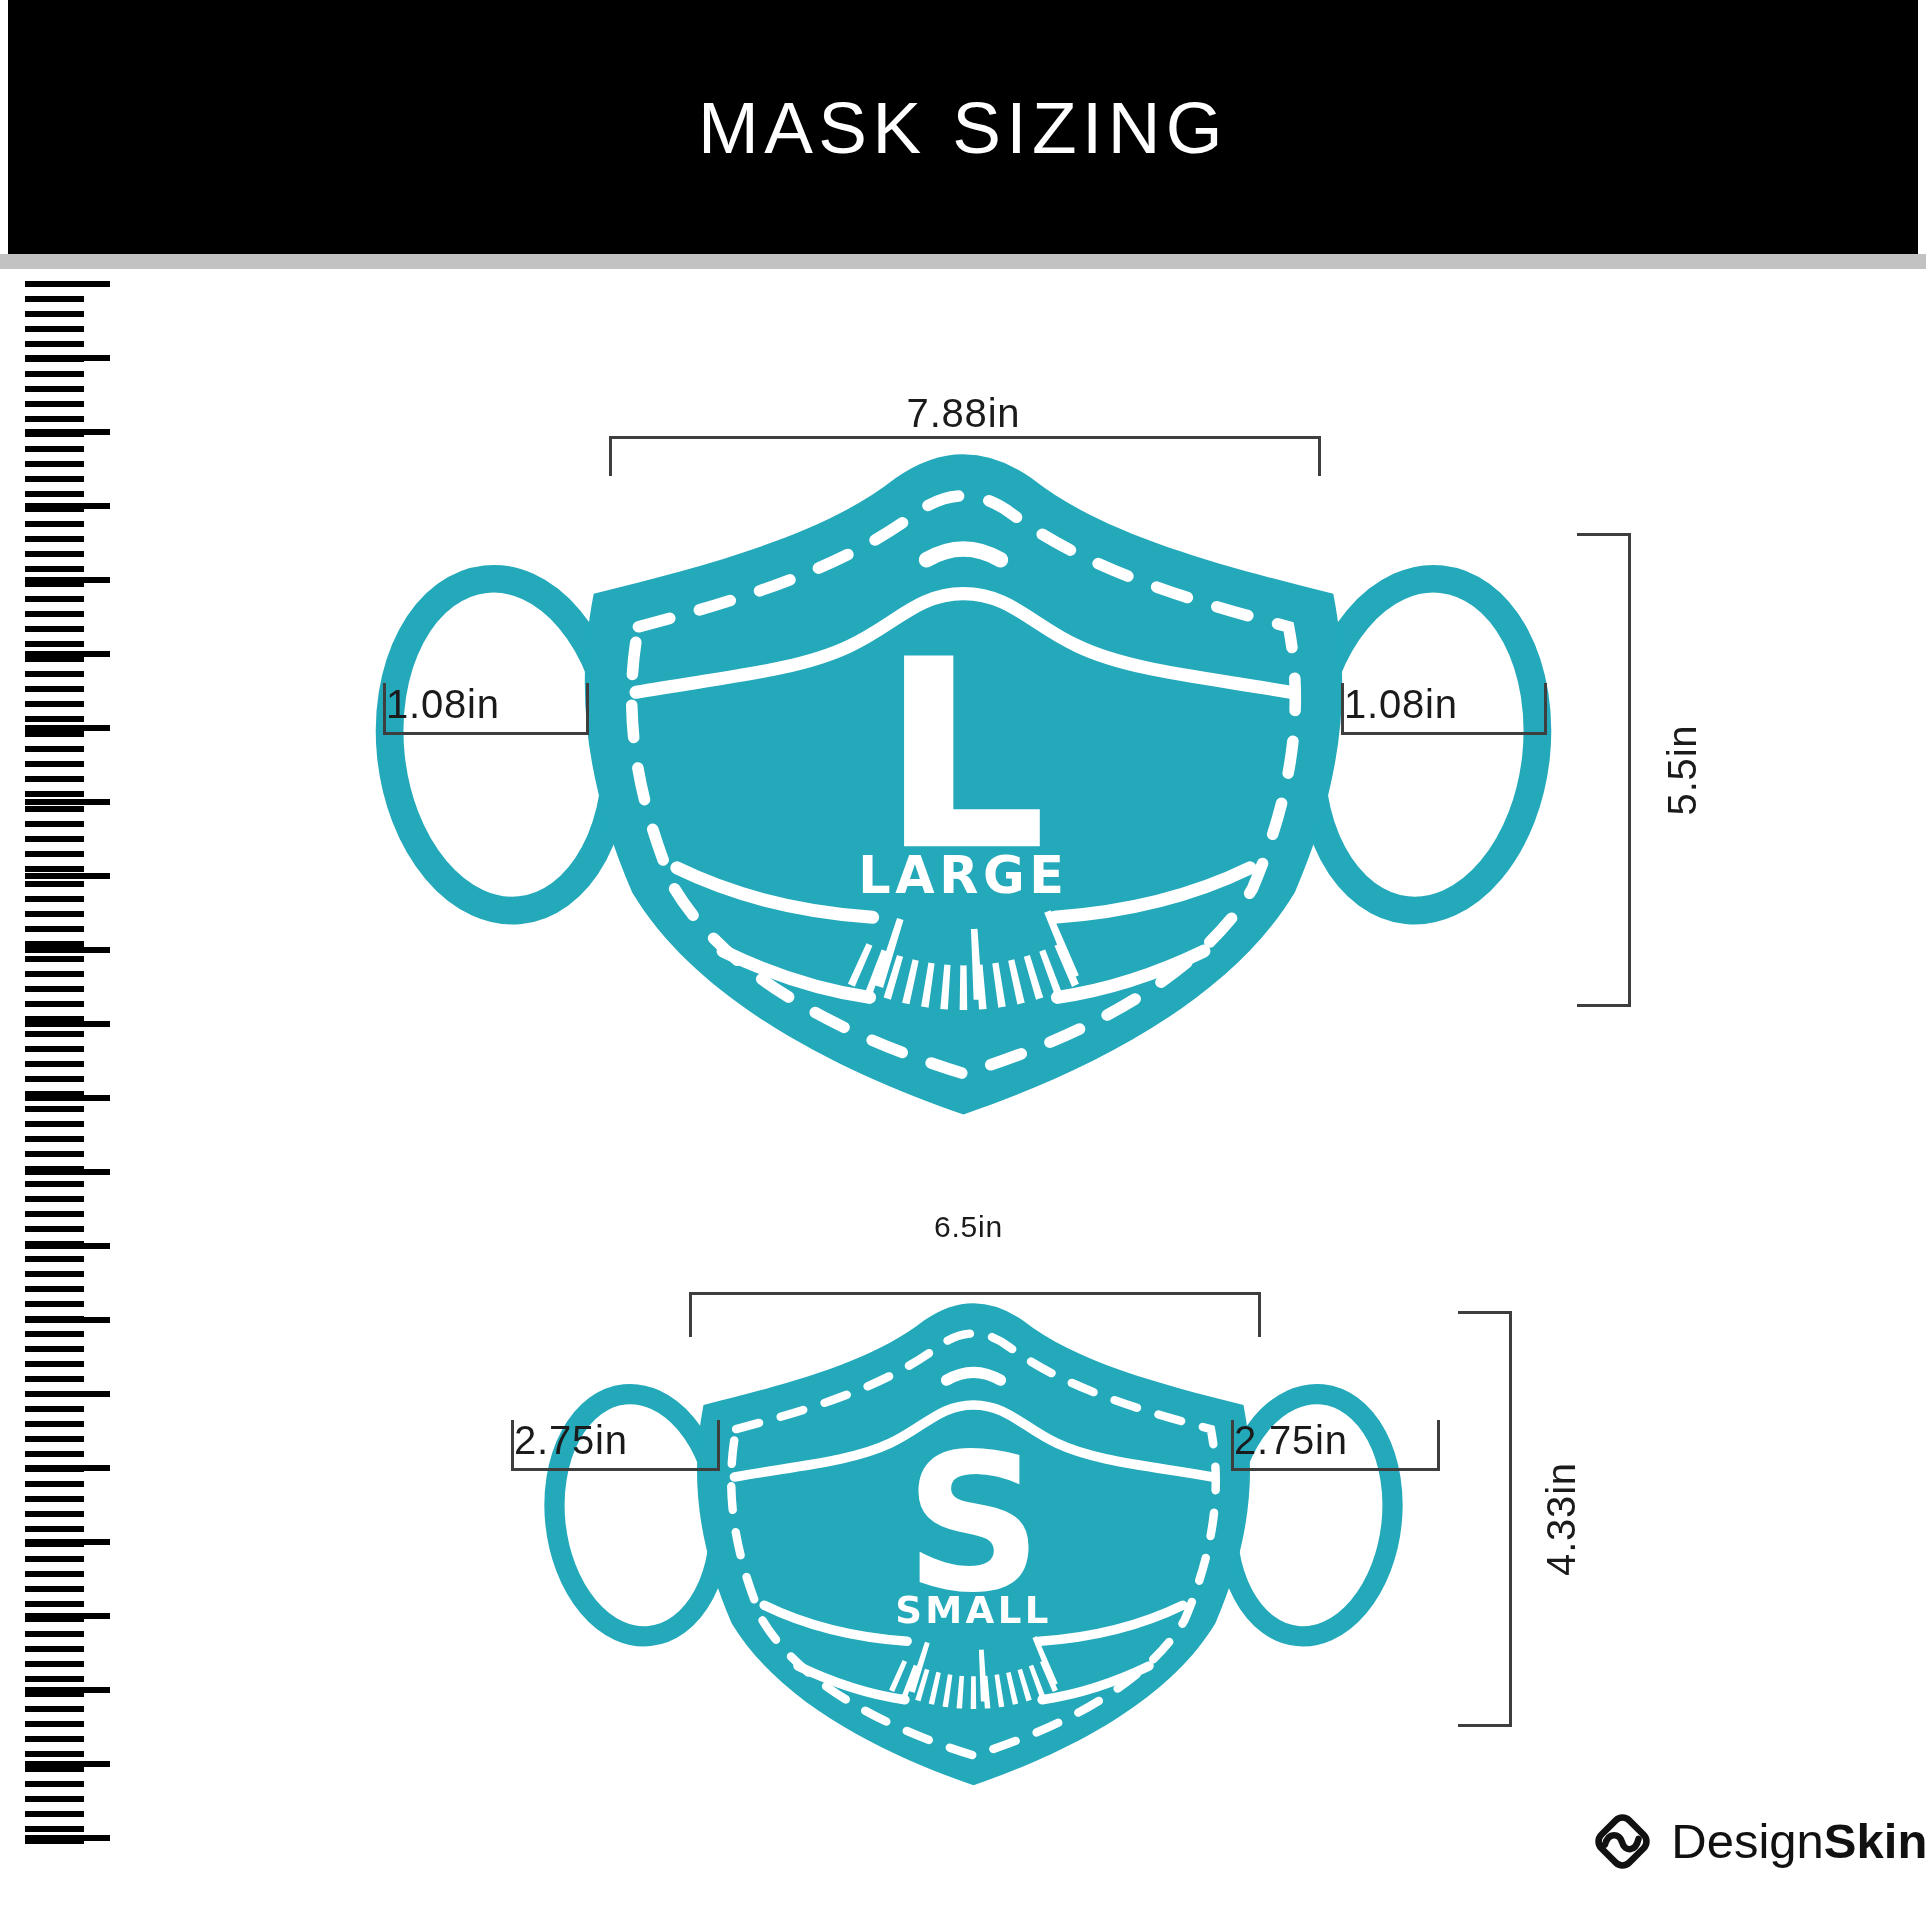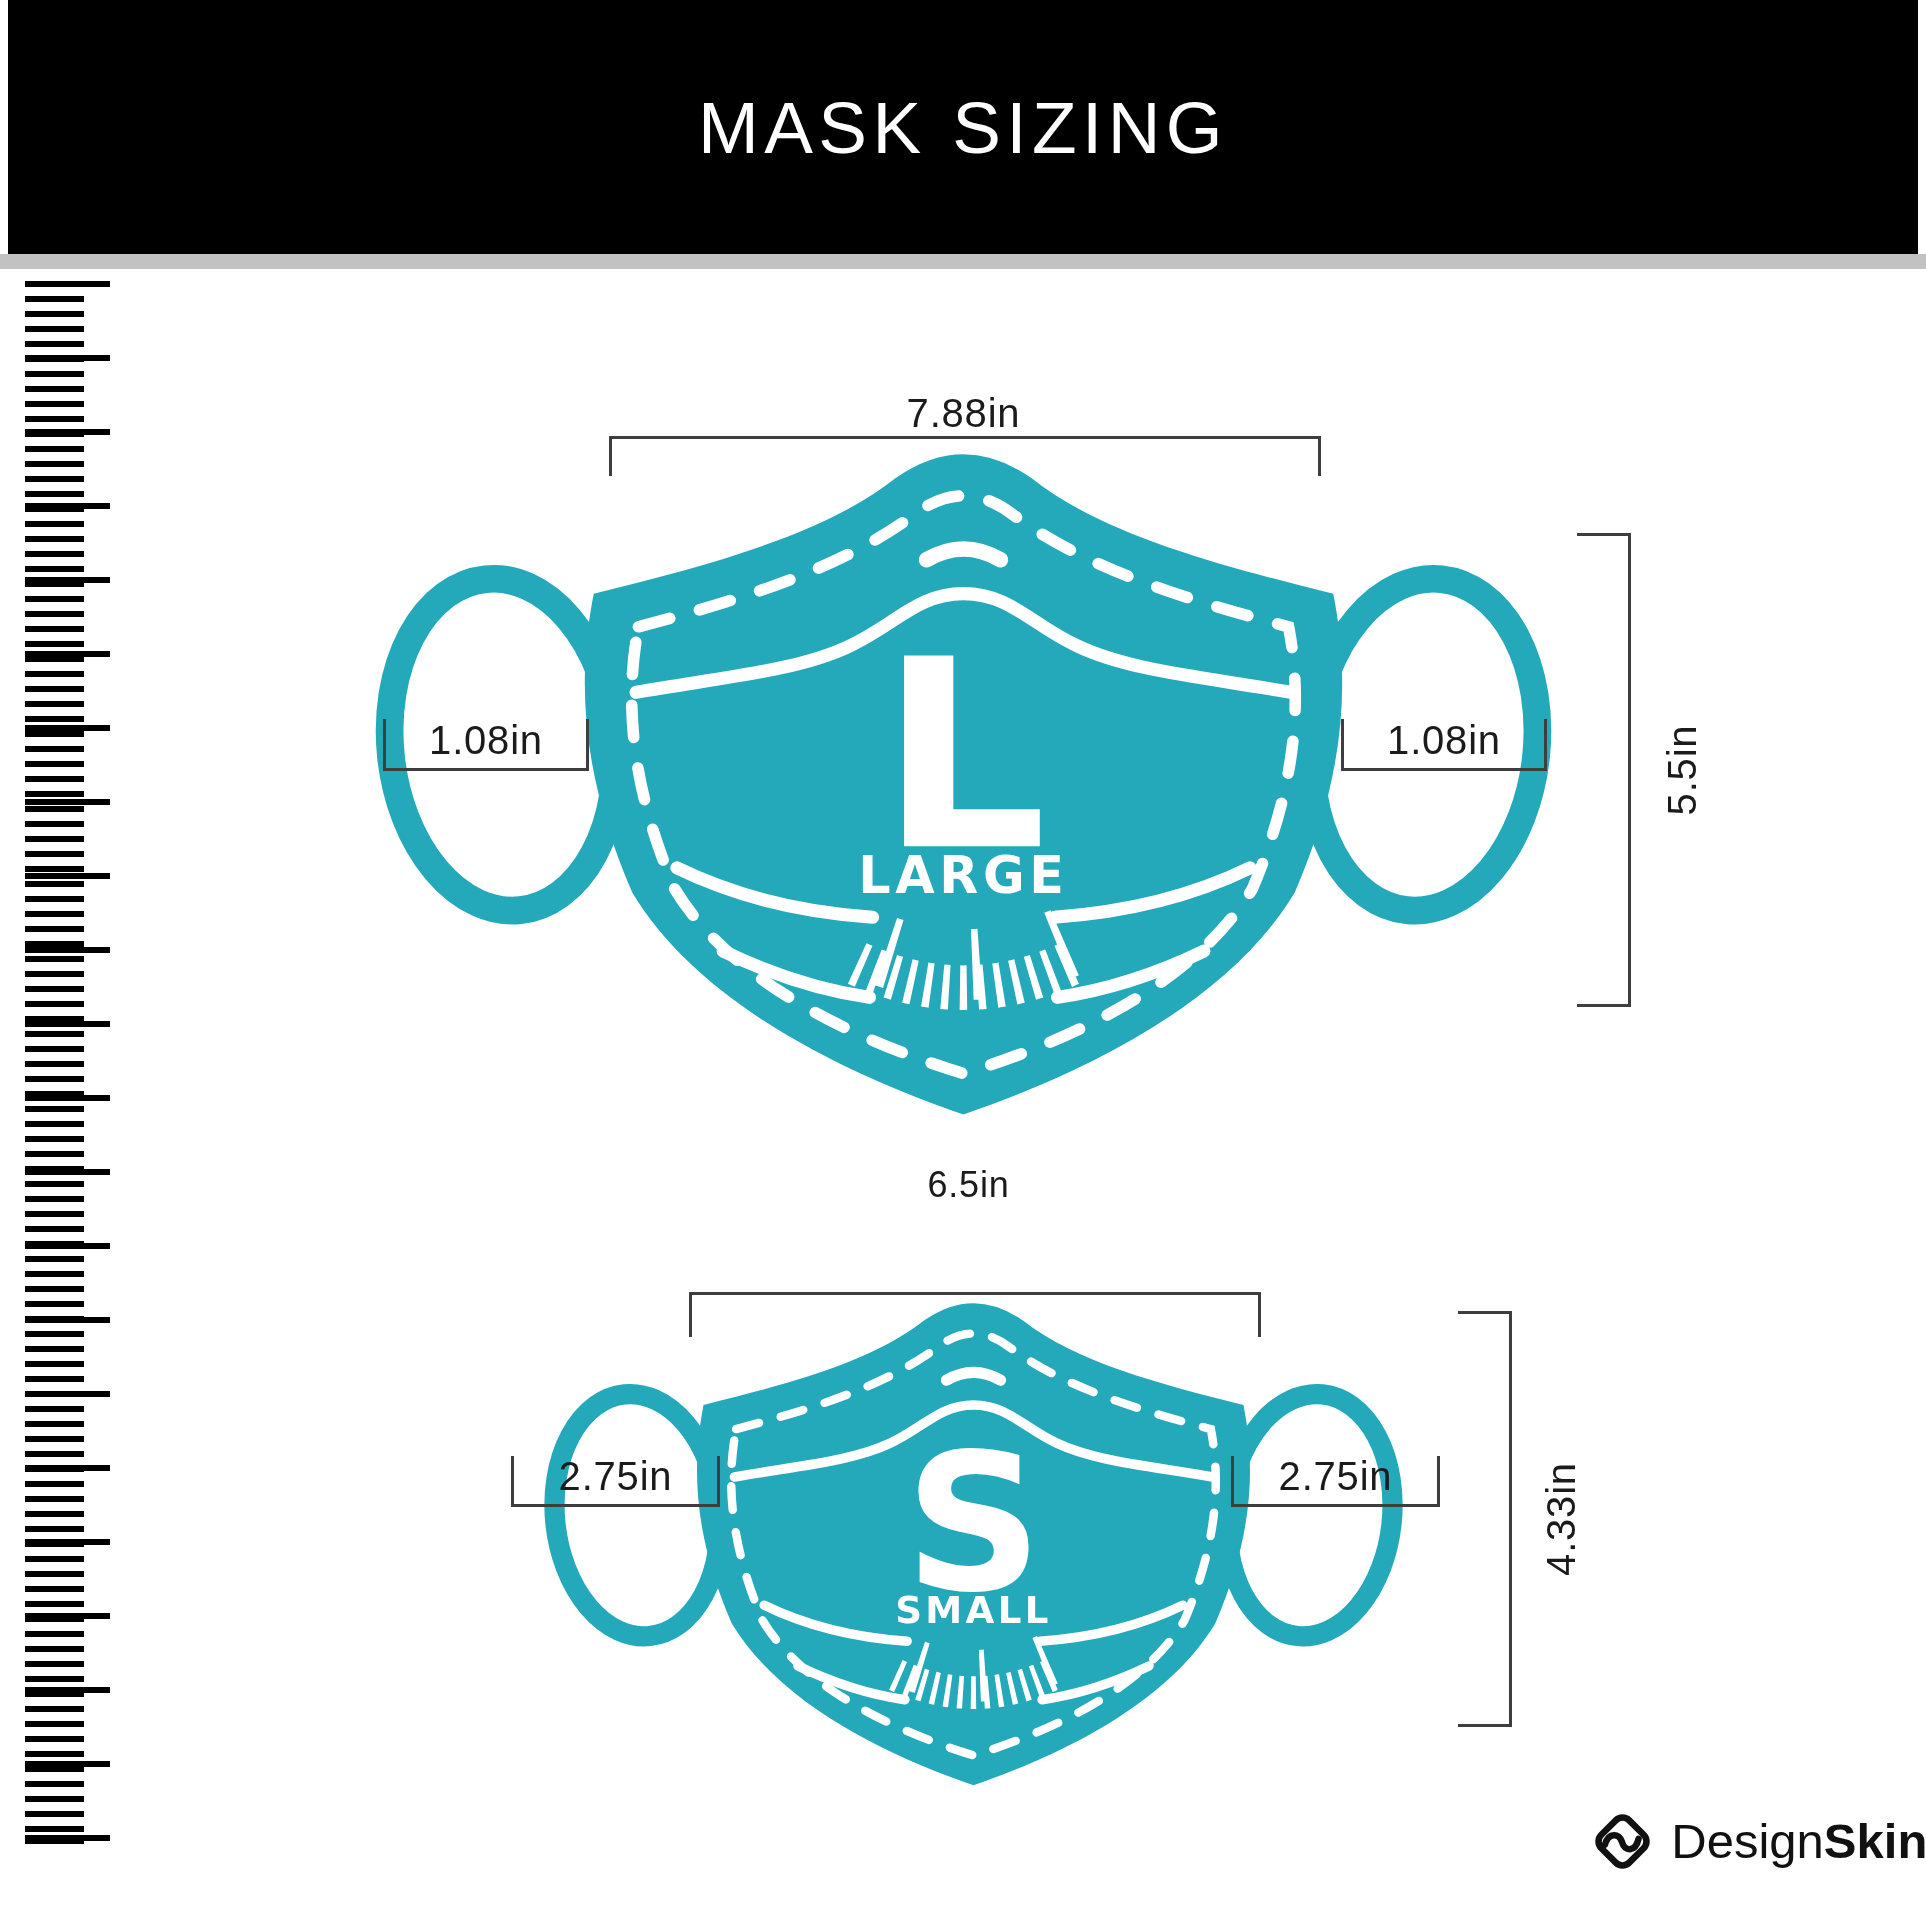--- a/index.html
+++ b/index.html
@@ -45,21 +45,21 @@
     position:absolute;color:var(--label-text,#1b1b1b);font-size:40px;font-weight:500;
     letter-spacing:0.8px;text-align:center;
   }
   .bracket-top{       
     position:absolute;border-top:3.1px solid var(--dim-line,#3e3e3e);
     border-left:3.1px solid var(--dim-line,#3e3e3e);border-right:3.1px solid var(--dim-line,#3e3e3e);
   }
   .bracket-bottom{    
     position:absolute;border-bottom:3.1px solid var(--dim-line,#3e3e3e);
     border-left:3.1px solid var(--dim-line,#3e3e3e);border-right:3.1px solid var(--dim-line,#3e3e3e);
-    display:flex;align-items:flex-end;justify-content:center;margin-top:36px;
+    display:flex;align-items:flex-end;
   }
   .bracket-bottom .dim-label{position:static;padding-bottom:4.6px;}
   .bracket-right{     
     position:absolute;border-right:3.1px solid var(--dim-line,#3e3e3e);
     border-top:3.1px solid var(--dim-line,#3e3e3e);border-bottom:3.1px solid var(--dim-line,#3e3e3e);
   }
   .rot{transform:rotate(-90deg);transform-origin:center center;width:170px;height:46px;
        display:flex;align-items:center;justify-content:center;}
   
   .brand{position:absolute;left:1586px;top:1805px;display:flex;align-items:center;gap:12.3px;}
@@ -156,21 +156,21 @@
     <path class="pleat" d="M 388 528 C 470 568, 555 586, 642 592"></path>
     <path class="pleat" d="M 878 592 C 965 586, 1050 568, 1132 528"></path>
     <path class="pleat" d="M 448 636 C 510 666, 570 686, 638 696"></path>
     <path class="pleat" d="M 882 696 C 950 686, 1010 666, 1072 636"></path>
     <path class="talls" d="M 622 622 Q 760 685 898 622"></path>
     <path class="comb" d="M 622 652 Q 760 715 898 652"></path>
     <text class="letter" x="760" y="500">S</text>
     <text class="sizeword" x="760" y="560">SMALL</text>
   </svg>
 
-  <div class="dim-label" style="left:853px;top:1164px;width:231px;font-size:36px;">6.5in</div>
+  <div class="dim-label" style="left:853px;top:1210px;width:231px;font-size:30px;">6.5in</div>
   <div class="bracket-top" style="left:689px;top:1292px;width:566px;height:42px;"></div>
 
   <div class="bracket-bottom" style="left:511px;top:1420px;width:203px;height:48px;">
     <div class="dim-label">2.75in</div>
   </div>
   <div class="bracket-bottom" style="left:1231px;top:1420px;width:203px;height:48px;">
     <div class="dim-label">2.75in</div>
   </div>
 
   <div class="bracket-right" style="left:1458px;top:1311px;width:51px;height:410px;"></div>

